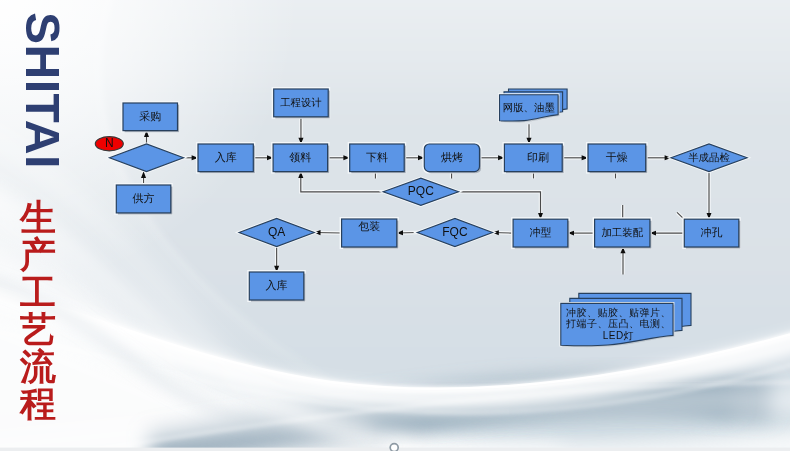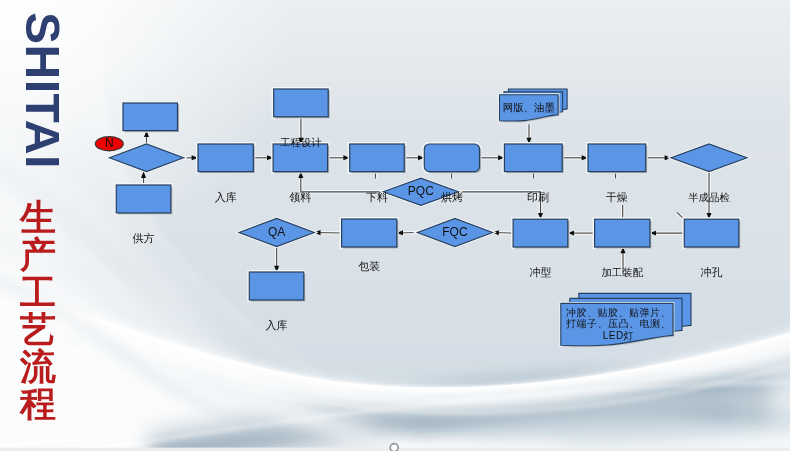--- a/index.html
+++ b/index.html
@@ -12,21 +12,21 @@
 
   #brandLat{position:absolute;left:-53px;top:83px;width:190px;height:48px;
      transform:rotate(90deg);transform-origin:50% 50%;
      font-size:48px;font-weight:bold;color:#2e3f72;
      letter-spacing:0.5px;line-height:48px;white-space:nowrap;}
   #brandCjk{position:absolute;left:20px;top:199px;width:40px;
      font-size:36px;font-weight:bold;color:#b91c1c;line-height:37.3px;}
 
   .lbl{position:absolute;display:flex;align-items:center;justify-content:center;
        text-align:center;color:#101010;white-space:pre;line-height:13.2px;}
-  .cjk{font-size:11px;margin-top:40px;}
+  .cjk{font-size:11px;}
   .lat{font-size:12px;}
   .nflag{font-size:12px;}
   .sm{font-size:10.4px;line-height:11.4px;}
   .sm2{font-size:10px;line-height:11.4px;letter-spacing:0.5px;padding-left:3px;box-sizing:border-box;}
 </style>
 </head>
 <body>
 
 <div id="stage">
   <svg class="layer" viewBox="0 0 790 451">
@@ -304,20 +304,21 @@
         <g>
           <path d="M578.8 293.4 H691 V325.38 C668.56 327.18 648.36 333.5 625.92 335.01 C610.22 336.25 594.51 335.83 578.8 335.22 Z" fill="#5b95e6" stroke="#27405e" stroke-width="1.1"></path>
           <path d="M569.8 298.4 H682 V330.38 C659.56 332.18 639.36 338.5 616.92 340.01 C601.22 341.25 585.51 340.83 569.8 340.22 Z" fill="#5b95e6" stroke="#27405e" stroke-width="1.1"></path>
           <path d="M560.8 303.4 H673 V335.38 C650.56 337.18 630.36 343.5 607.92 345.01 C592.22 346.25 576.51 345.83 560.8 345.22 Z" fill="none" stroke="#f4f7f9" stroke-width="2.8"></path>
           <path d="M560.8 303.4 H673 V335.38 C650.56 337.18 630.36 343.5 607.92 345.01 C592.22 346.25 576.51 345.83 560.8 345.22 Z" fill="#77838f" opacity="0.42" transform="translate(1.4,1.4)"></path>
           <path d="M560.8 303.4 H673 V335.38 C650.56 337.18 630.36 343.5 607.92 345.01 C592.22 346.25 576.51 345.83 560.8 345.22 Z" fill="#5b95e6" stroke="#27405e" stroke-width="1.1"></path>
         </g>
       </g>
     </svg>
   <div class="layer">
+  <div class="lbl cjk" style="left:123px;top:103px;width:54.5px;height:27.6px">采购</div>
   <div class="lbl cjk" style="left:116.3px;top:185px;width:54.5px;height:27.9px">供方</div>
   <div class="lbl nflag" style="left:95.3px;top:136.6px;width:28px;height:14.3px">N</div>
   <div class="lbl cjk" style="left:198px;top:144px;width:55.3px;height:27.6px">入库</div>
   <div class="lbl cjk" style="left:273.7px;top:89px;width:54.5px;height:27.8px;font-size:10.4px">工程设计</div>
   <div class="lbl cjk" style="left:273.1px;top:144px;width:54.5px;height:27.6px">领料</div>
   <div class="lbl cjk" style="left:349.7px;top:144px;width:54.5px;height:27.6px">下料</div>
   <div class="lbl cjk" style="left:424.3px;top:144px;width:55.2px;height:27.6px">烘烤</div>
   <div class="lbl sm" style="left:499.5px;top:94.7px;width:58.6px;height:25.5px">网版、油墨</div>
   <div class="lbl cjk" style="left:504.4px;top:144px;width:67px;height:27.6px">印刷</div>
   <div class="lbl cjk" style="left:588px;top:144px;width:57.7px;height:27.6px">干燥</div>

